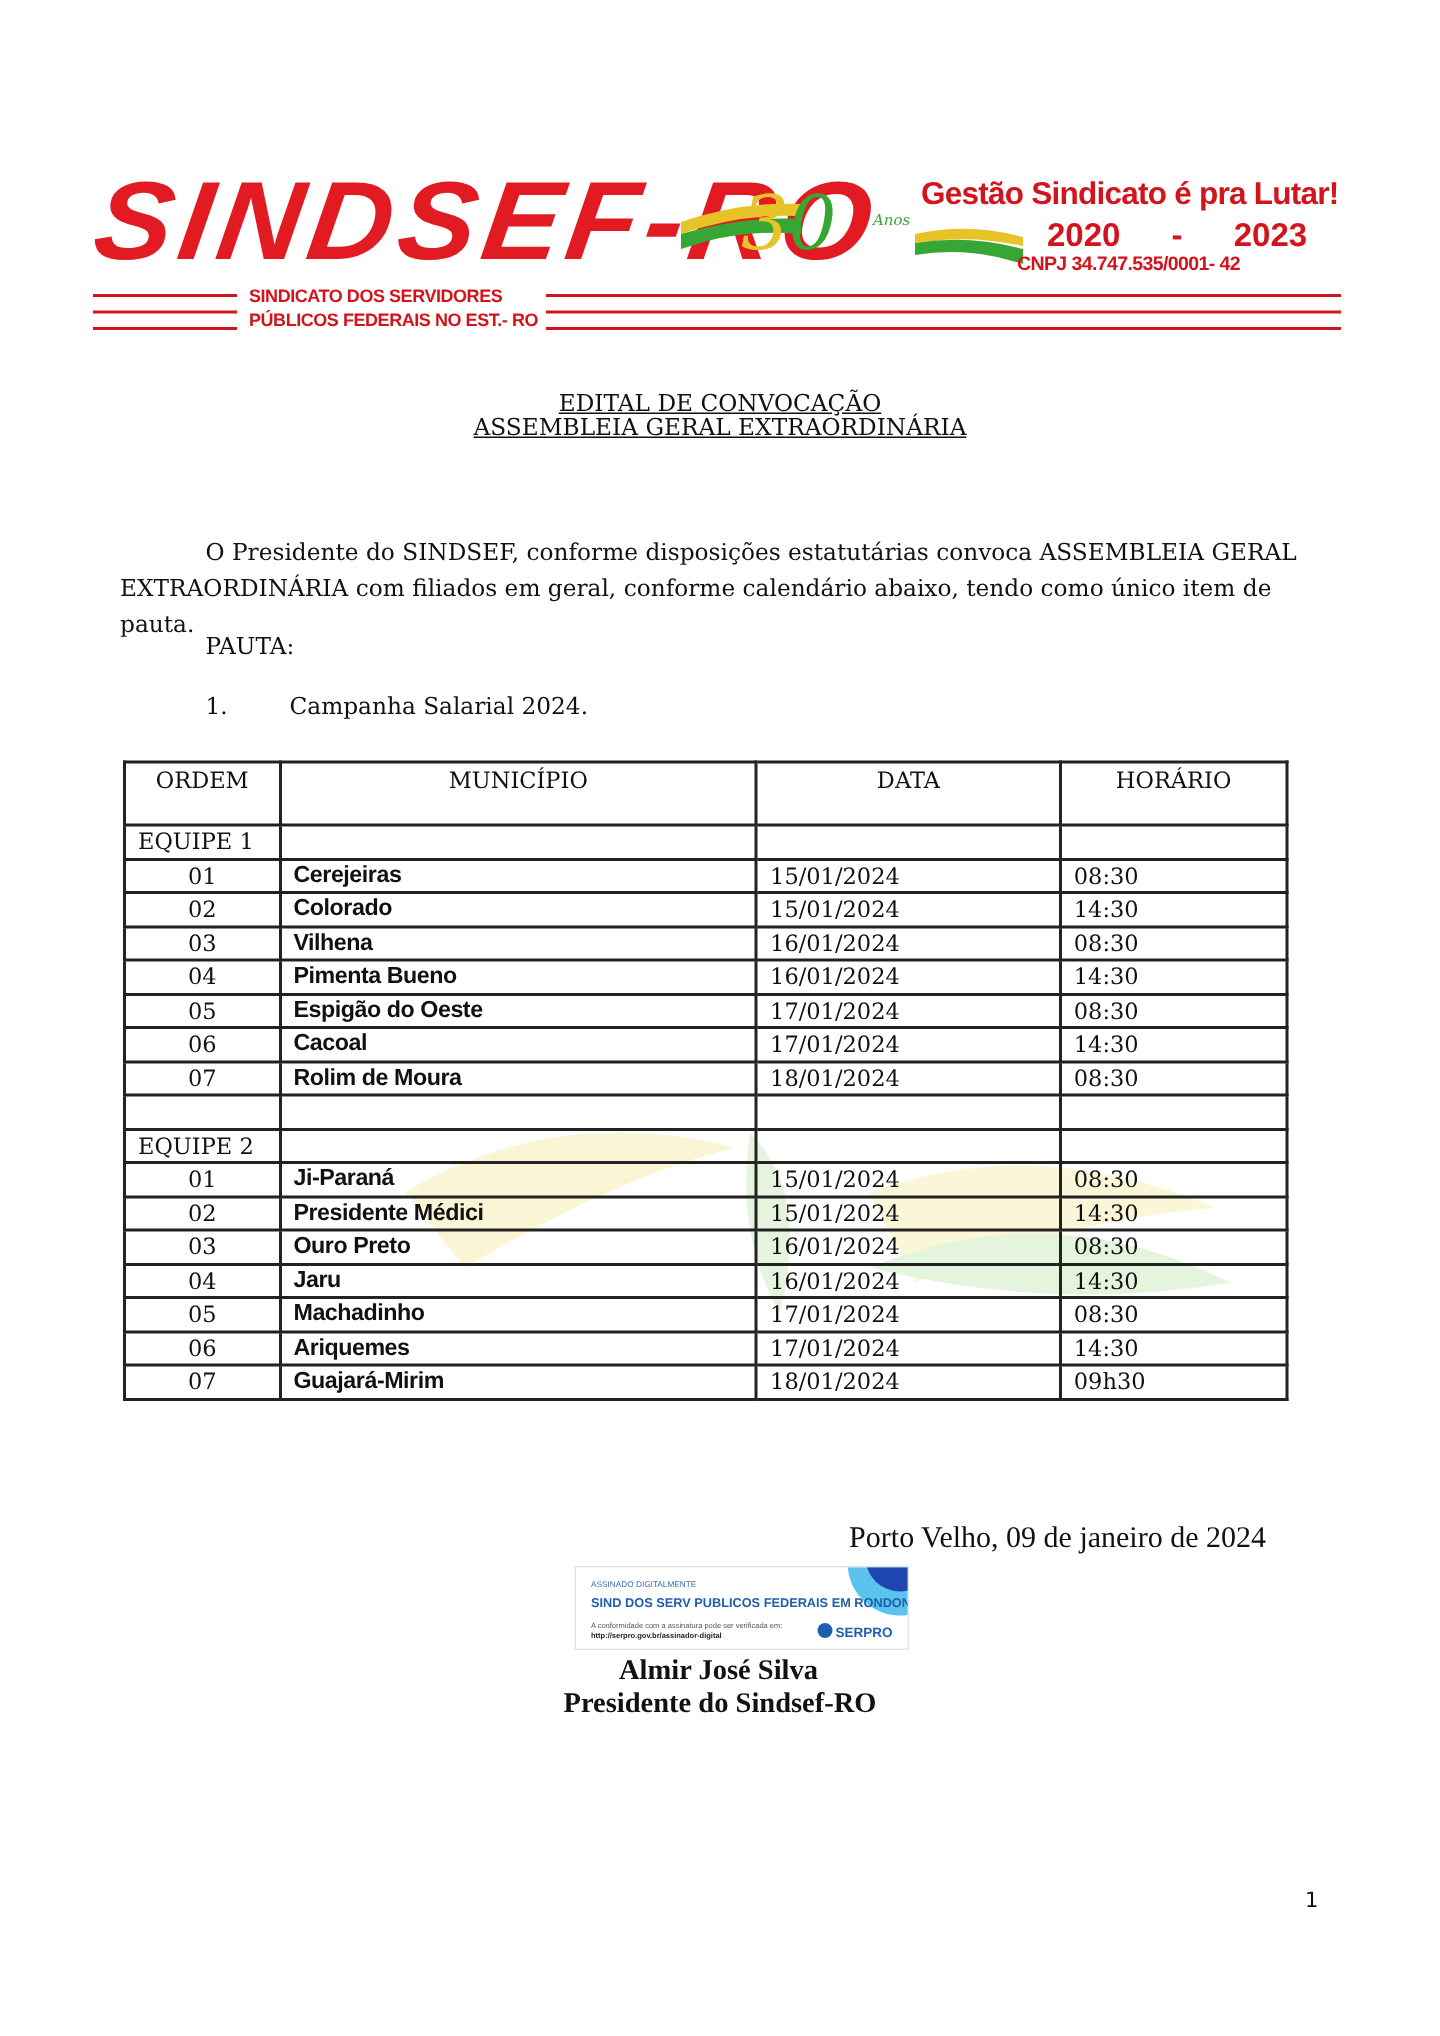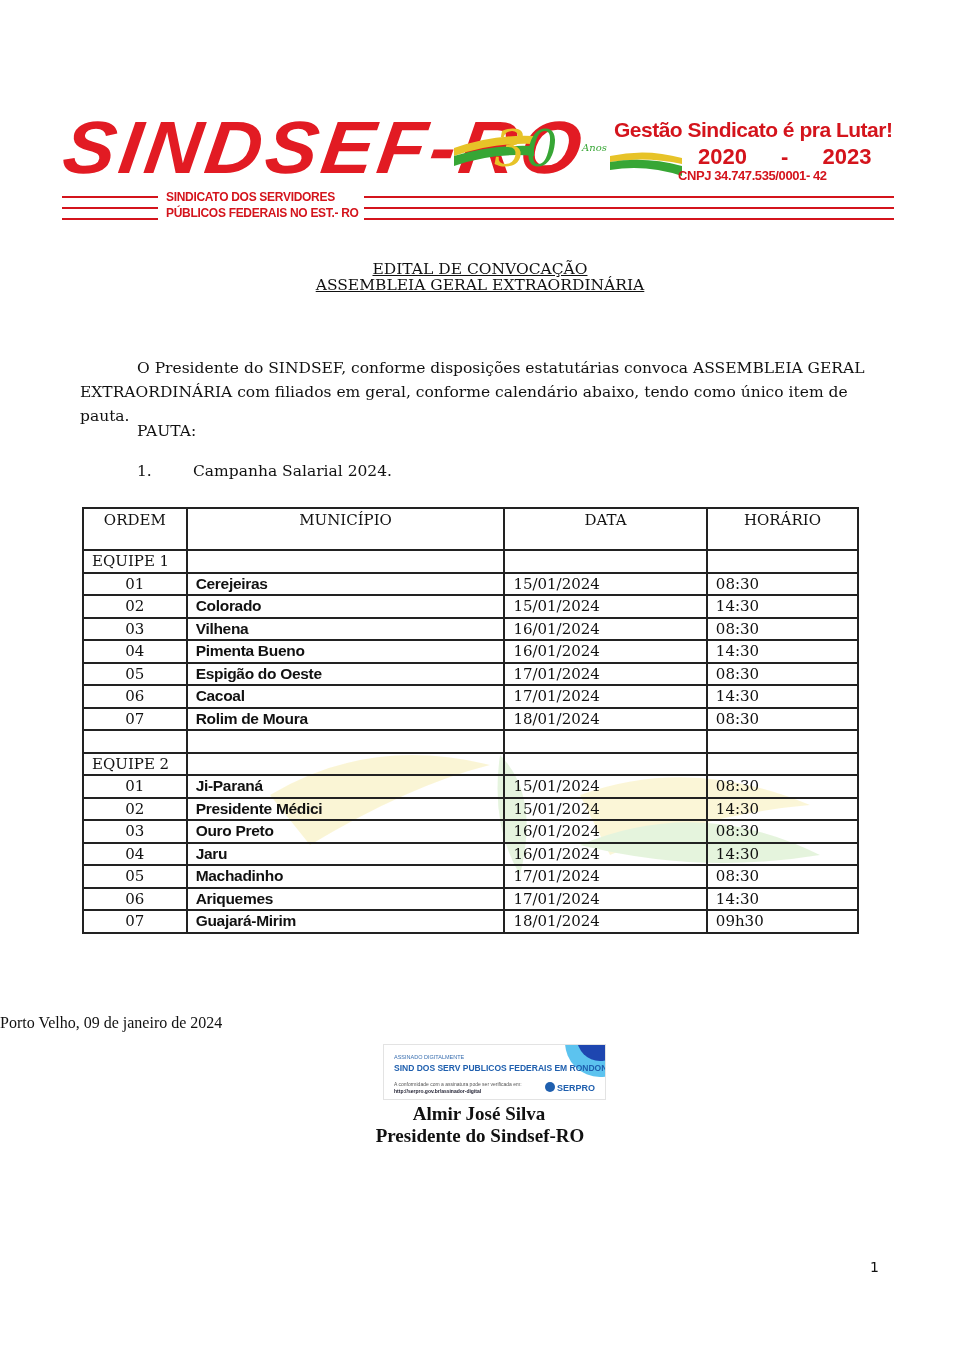--- a/index.html
+++ b/index.html
@@ -47,22 +47,22 @@
   .sched th.c1, .sched th.c2, .sched th.c3, .sched th.c4 { text-align: center; }
   .c1 { width: 86px; } .c2 { width: 303px; } .c3 { width: 186px; } .c4 { width: 134px; }
   .ordem { text-align: center; }
   .mun { font-family: "Liberation Sans", sans-serif; font-weight: bold; font-size: 15.5px; letter-spacing: -0.3px; margin-top: 20px; }
   .team { font-weight: normal; }
 
   
   .watermark { position: absolute; left: 250px; top: 735px; width: 580px; height: 150px; z-index: 1; opacity: 0.35; }
 
   
-  .place { position: absolute; left: 0; width: 844px; top: 1014px; text-align: left;
-           font-family: "Liberation Serif", serif; font-size: 16px; }
+  .place { position: absolute; left: 0; width: 844px; top: 1014px; text-align: right;
+           font-family: "Liberation Serif", serif; font-size: 20px; }
   .stamp { position: absolute; left: 383px; top: 1044px; width: 221px; height: 54px;
            border: 1px solid #e3e3e3; background: #fff; overflow: hidden; font-family: "Liberation Sans", sans-serif; }
   .stamp .lbl { position: absolute; left: 10px; top: 9px; font-size: 5.5px; color: #3a6fb0; }
   .stamp .org { position: absolute; left: 10px; top: 18px; font-size: 8.5px; color: #1f5fae; font-weight: bold; white-space: nowrap; }
   .stamp .note { position: absolute; left: 10px; top: 36px; font-size: 5px; color: #555; }
   .stamp .url { position: absolute; left: 10px; top: 43px; font-size: 5px; color: #223; font-weight: bold; }
   .stamp .brand { position: absolute; right: 10px; top: 37px; font-size: 9px; color: #1f5fae; font-weight: bold; }
   .stamp .brand-dot { display: inline-block; width: 10px; height: 10px; border-radius: 50%; background: #1f5fae; vertical-align: -1px; margin-right: 2px; }
   .stamp .arc1 { position: absolute; right: -30px; top: -38px; width: 70px; height: 70px; border-radius: 50%; background: #5cc3ef; }
   .stamp .arc2 { position: absolute; right: -18px; top: -30px; width: 46px; height: 46px; border-radius: 50%; background: #1e46b0; }

